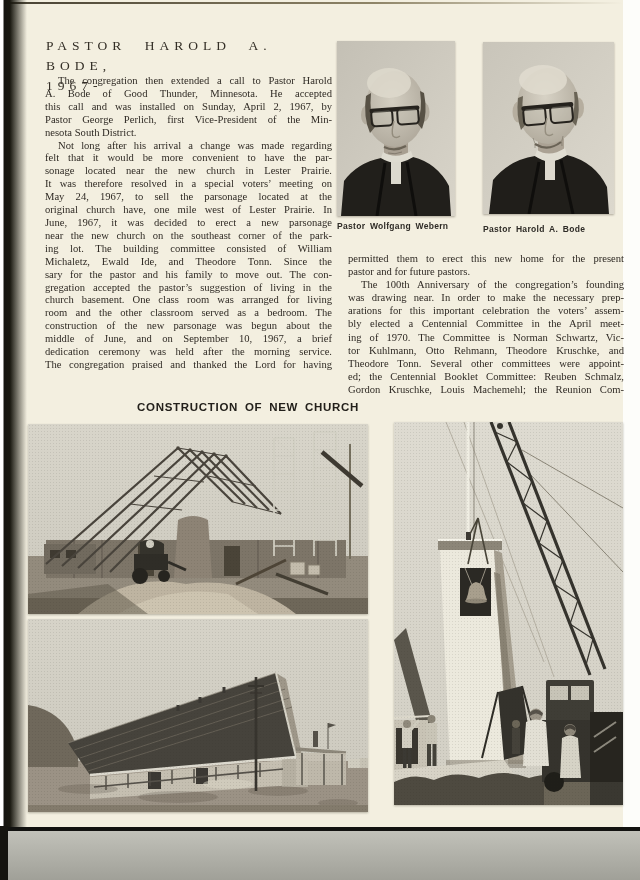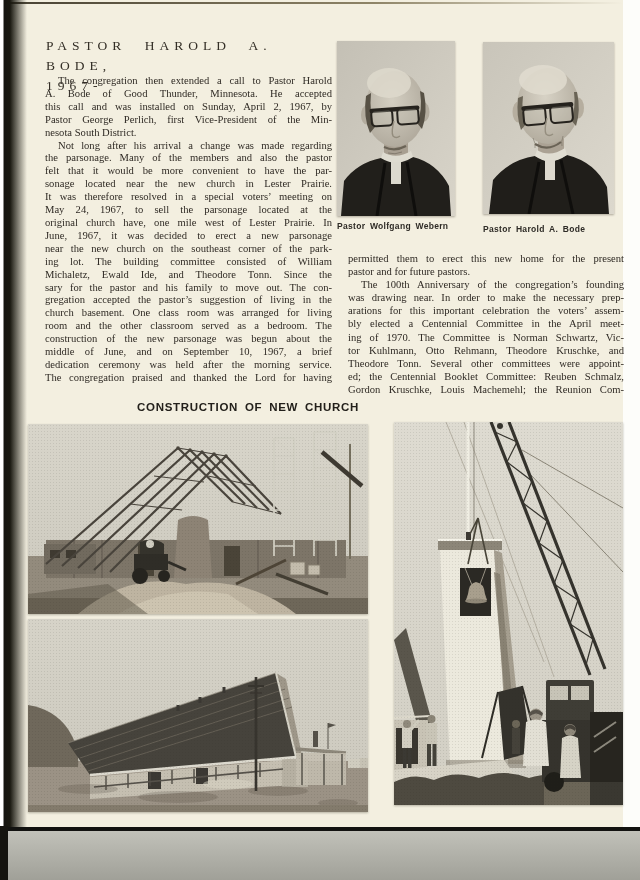--- a/index.html
+++ b/index.html
@@ -68,21 +68,20 @@
   <div class="abs col col-left">
     <div>
         <div class="tline first-indent">The congregation then extended a call to Pastor Harold</div>
         <div class="tline">A. Bode of Good Thunder, Minnesota. He accepted</div>
         <div class="tline">this call and was installed on Sunday, April 2, 1967, by</div>
         <div class="tline">Pastor George Perlich, first Vice-President of the Min-</div>
         <div class="tline para-last">nesota South District.</div>
       </div>
     <div>
         <div class="tline first-indent">Not long after his arrival a change was made regarding</div>
-        <div class="tline">the parsonage. Many of the members and also the pastor</div>
         <div class="tline">felt that it would be more convenient to have the par-</div>
         <div class="tline">sonage located near the new church in Lester Prairie.</div>
         <div class="tline">It was therefore resolved in a special voters’ meeting on</div>
         <div class="tline">May 24, 1967, to sell the parsonage located at the</div>
         <div class="tline">original church have, one mile west of Lester Prairie. In</div>
         <div class="tline">June, 1967, it was decided to erect a new parsonage</div>
         <div class="tline">near the new church on the southeast corner of the park-</div>
         <div class="tline">ing lot. The building committee consisted of William</div>
         <div class="tline">Michaletz, Ewald Ide, and Theodore Tonn. Since the</div>
         <div class="tline">sary for the pastor and his family to move out. The con-</div>

